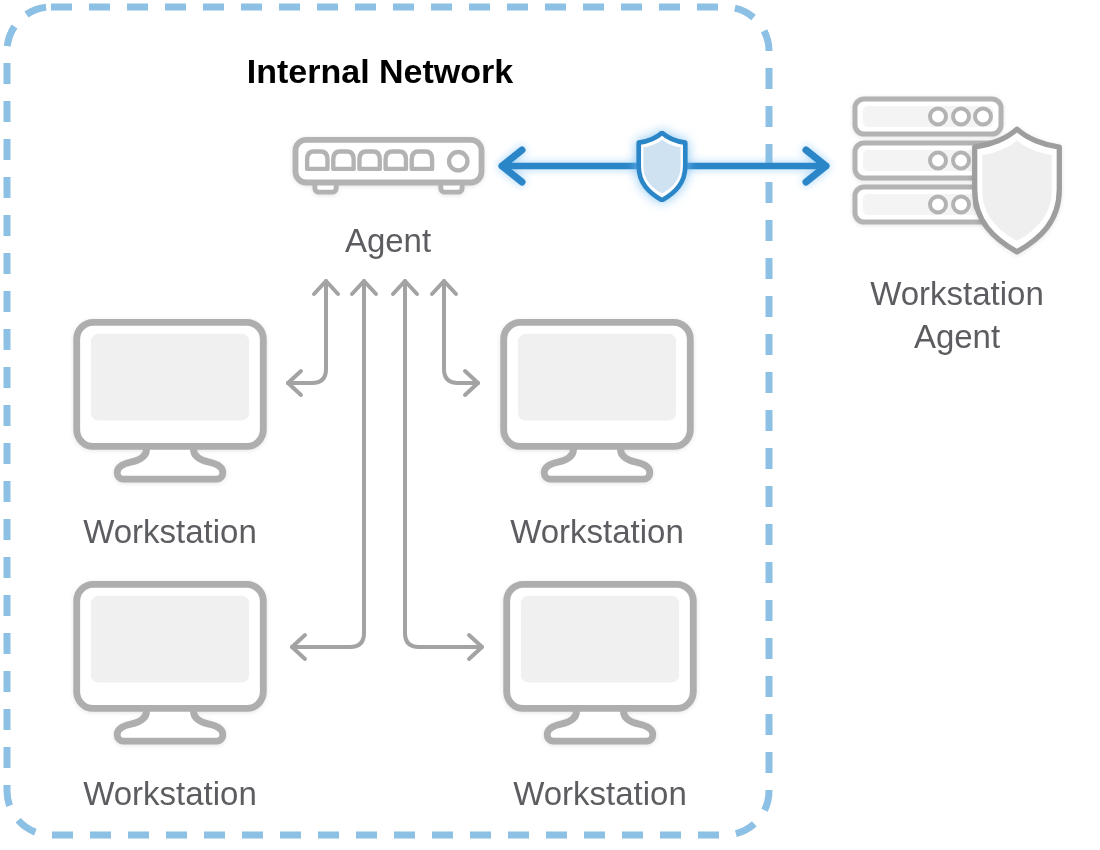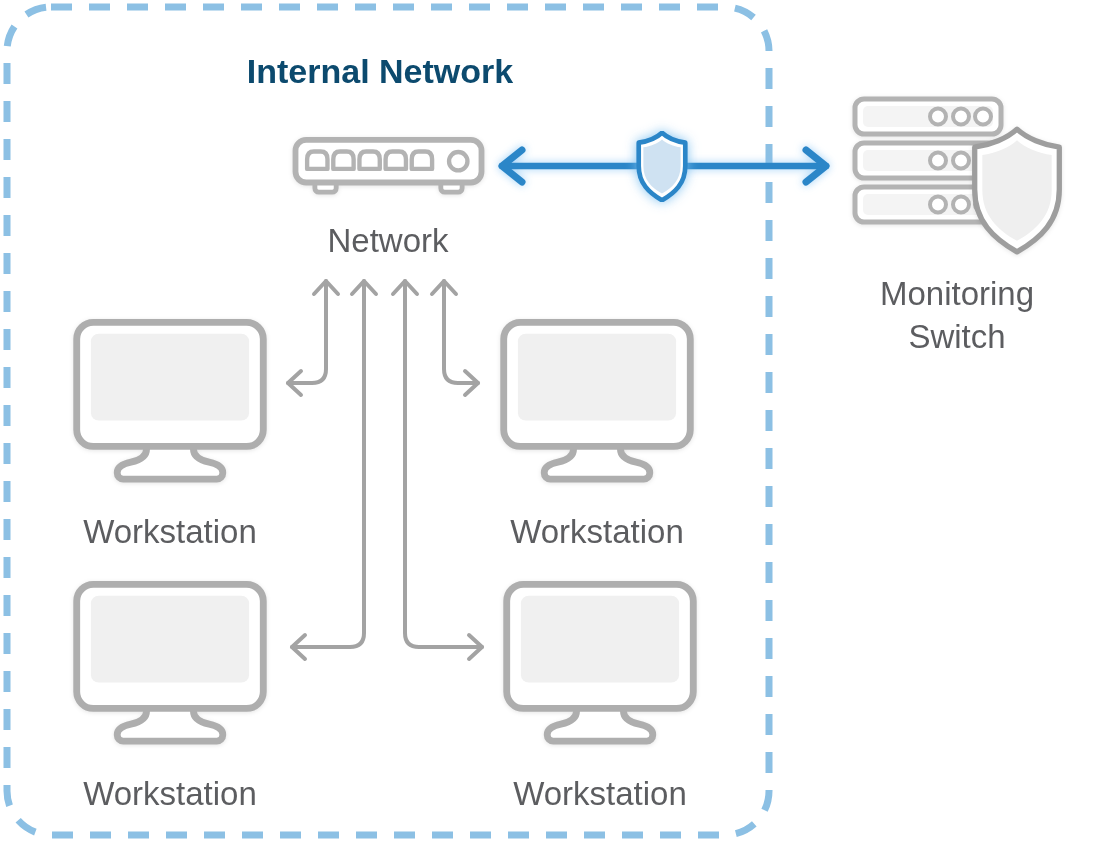--- a/index.html
+++ b/index.html
@@ -17,21 +17,21 @@
     position:absolute;
     display:flex;flex-direction:column;align-items:center;
   }
   .node-icon{filter:drop-shadow(0 1px 2px rgba(0,0,0,0.10));}
   .node-label{
     font-size:33px;color:#5c5d60;text-align:center;
     line-height:42px;white-space:nowrap;margin-top:25px;
   }
   #network-title{
     position:absolute;left:180px;top:52px;width:400px;
-    text-align:center;font-size:34px;font-weight:700;color:#0c4a6e;
+    text-align:center;font-size:34px;font-weight:700;color:#000000;
   }
   #agent-label{
     position:absolute;left:862px;top:272px;width:190px;
     text-align:center;font-size:33px;line-height:43px;color:#5c5d60;
     white-space:normal;
   }
   #secure-link-svg{filter:drop-shadow(0 0 4px rgba(130,195,245,0.75));}
   #link-shield-svg{filter:drop-shadow(0 0 6px rgba(120,190,240,0.9));}
 </style>
 </head>
@@ -122,31 +122,31 @@
   <svg id="link-shield-svg" class="abs" style="left:632px;top:131px;--so:#2b86c8;--sf:#cfe2f2;" width="60" height="71" viewBox="0 0 100 122">
     <use href="#sym-shield" style="display:none"></use>
     <path d="M50,3 C41,11.5 25,18 10,20 L10,60 C10,90 28,106.5 50,119 C72,106.5 90,90 90,60 L90,20 C75,18 59,11.5 50,3 Z" fill="#ffffff" stroke="#2b86c8" stroke-width="8" stroke-linejoin="round"></path>
     <path transform="translate(10,12) scale(0.80)" d="M50,3 C41,11.5 25,18 10,20 L10,60 C10,90 28,106.5 50,119 C72,106.5 90,90 90,60 L90,20 C75,18 59,11.5 50,3 Z" fill="#cfe2f2"></path>
   </svg>
 
   <div class="node" style="left:258px;top:136px;width:260px;">
     <svg class="node-icon" width="195" height="62">
       <use href="#sym-switch"></use>
     </svg>
-    <div class="node-label" style="margin-top:22px;">Network</div>
+    <div class="node-label" style="margin-top:22px;">Agent</div>
   </div>
 
   <svg class="abs node-icon" style="left:852px;top:96px;" width="152" height="130">
     <use href="#sym-servers"></use>
   </svg>
   <svg class="abs node-icon" style="left:964px;top:126px;" width="106" height="129" viewBox="0 0 100 122">
     <path d="M50,3 C41,11.5 25,18 10,20 L10,60 C10,90 28,106.5 50,119 C72,106.5 90,90 90,60 L90,20 C75,18 59,11.5 50,3 Z" fill="#ffffff" stroke="#9e9e9e" stroke-width="5" stroke-linejoin="round"></path>
     <path transform="translate(9,11) scale(0.82)" d="M50,3 C41,11.5 25,18 10,20 L10,60 C10,90 28,106.5 50,119 C72,106.5 90,90 90,60 L90,20 C75,18 59,11.5 50,3 Z" fill="#efefef"></path>
   </svg>
-  <div id="agent-label">Monitoring Switch</div>
+  <div id="agent-label">Workstation Agent</div>
 
   <div class="node" style="left:40px;top:318px;width:260px;">
     <svg class="node-icon" width="196" height="168">
       <use href="#sym-monitor"></use>
     </svg>
     <div class="node-label">Workstation</div>
   </div>
 
   <div class="node" style="left:467px;top:318px;width:260px;">
     <svg class="node-icon" width="196" height="168">

